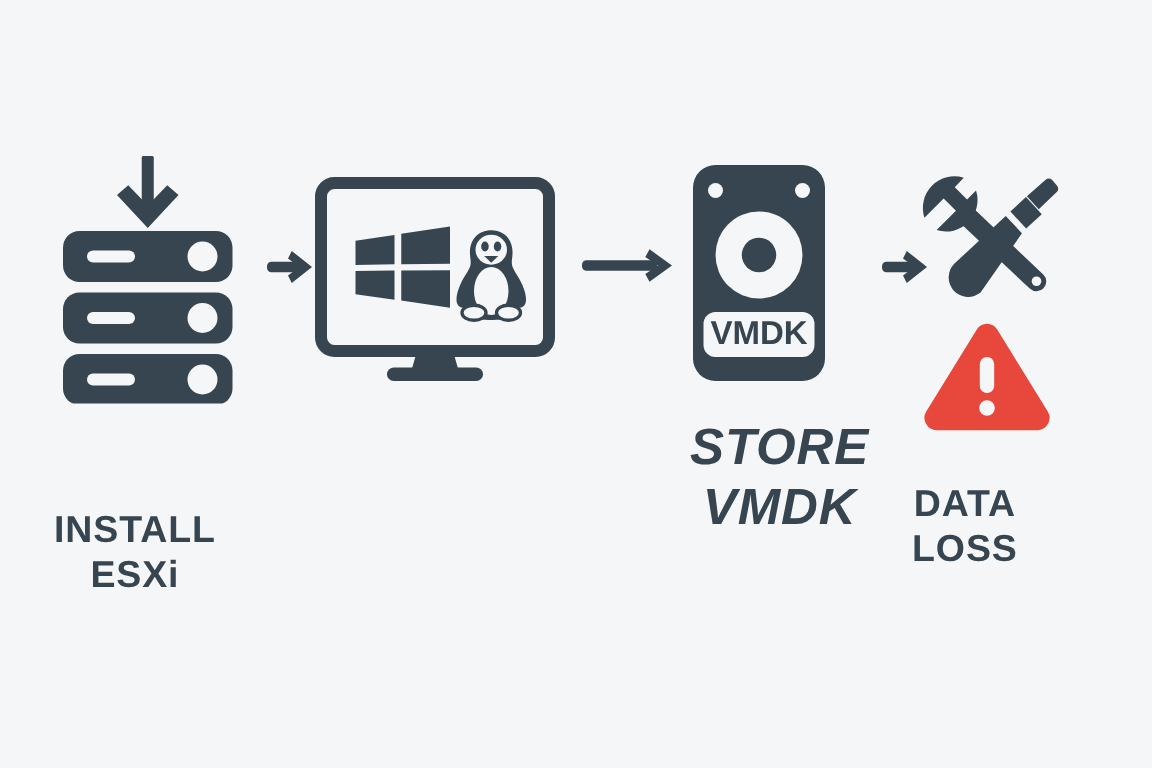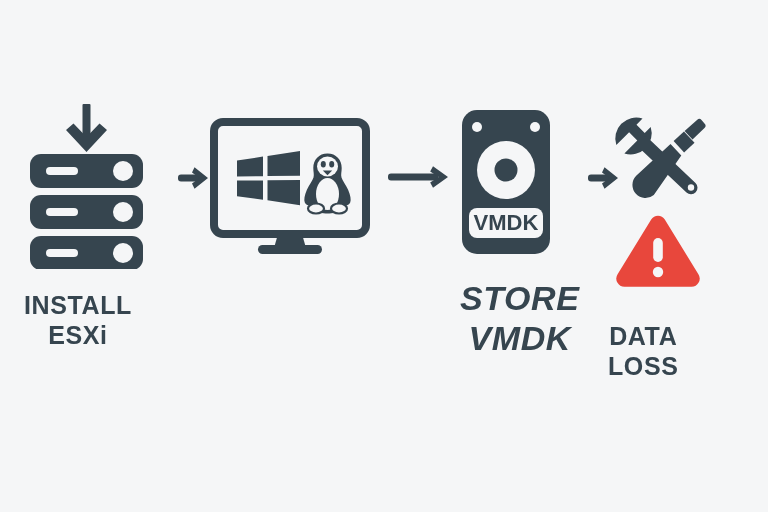--- a/index.html
+++ b/index.html
@@ -36,21 +36,21 @@
     letter-spacing: 0.6px;
     line-height: 1.18;
     color: #36454f;
     white-space: pre-line;
   }
   .arrow {
     position: absolute;
   }
 
   
-  #step-install { left: 24px; top: 104px; width: 160px; }
+  #step-install { left: 36px; top: 104px; width: 160px; gap: 48px; }
   #label-install { font-size: 25px; margin-top: 22px; }
 
   
   #step-createvm { left: 210px; top: 118px; width: 176px; }
   #label-createvm { font-size: 25px; margin-top: 22px; }
 
   
   #step-storevmdk { left: 460px; top: 108px; width: 144px; }
   #label-storevmdk { font-size: 34px; margin-top: 22px; font-style: italic; }
 

